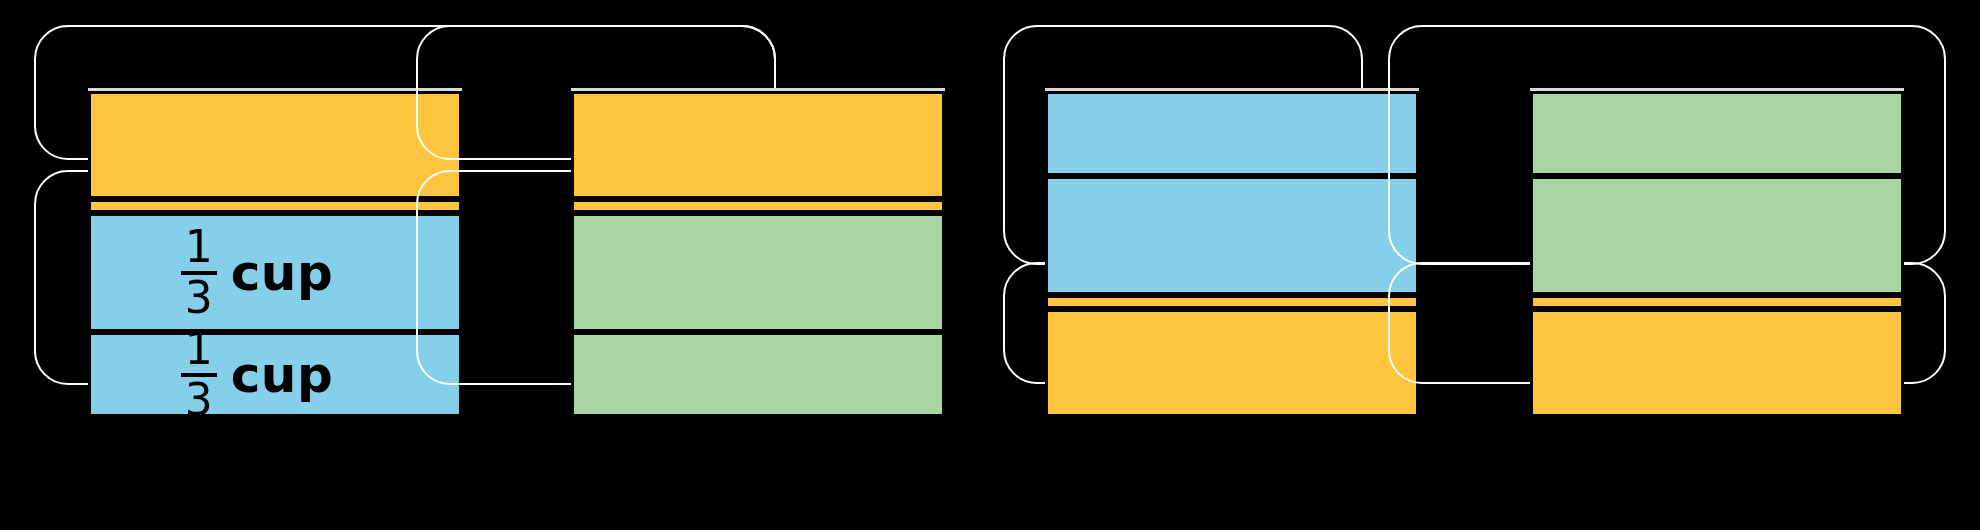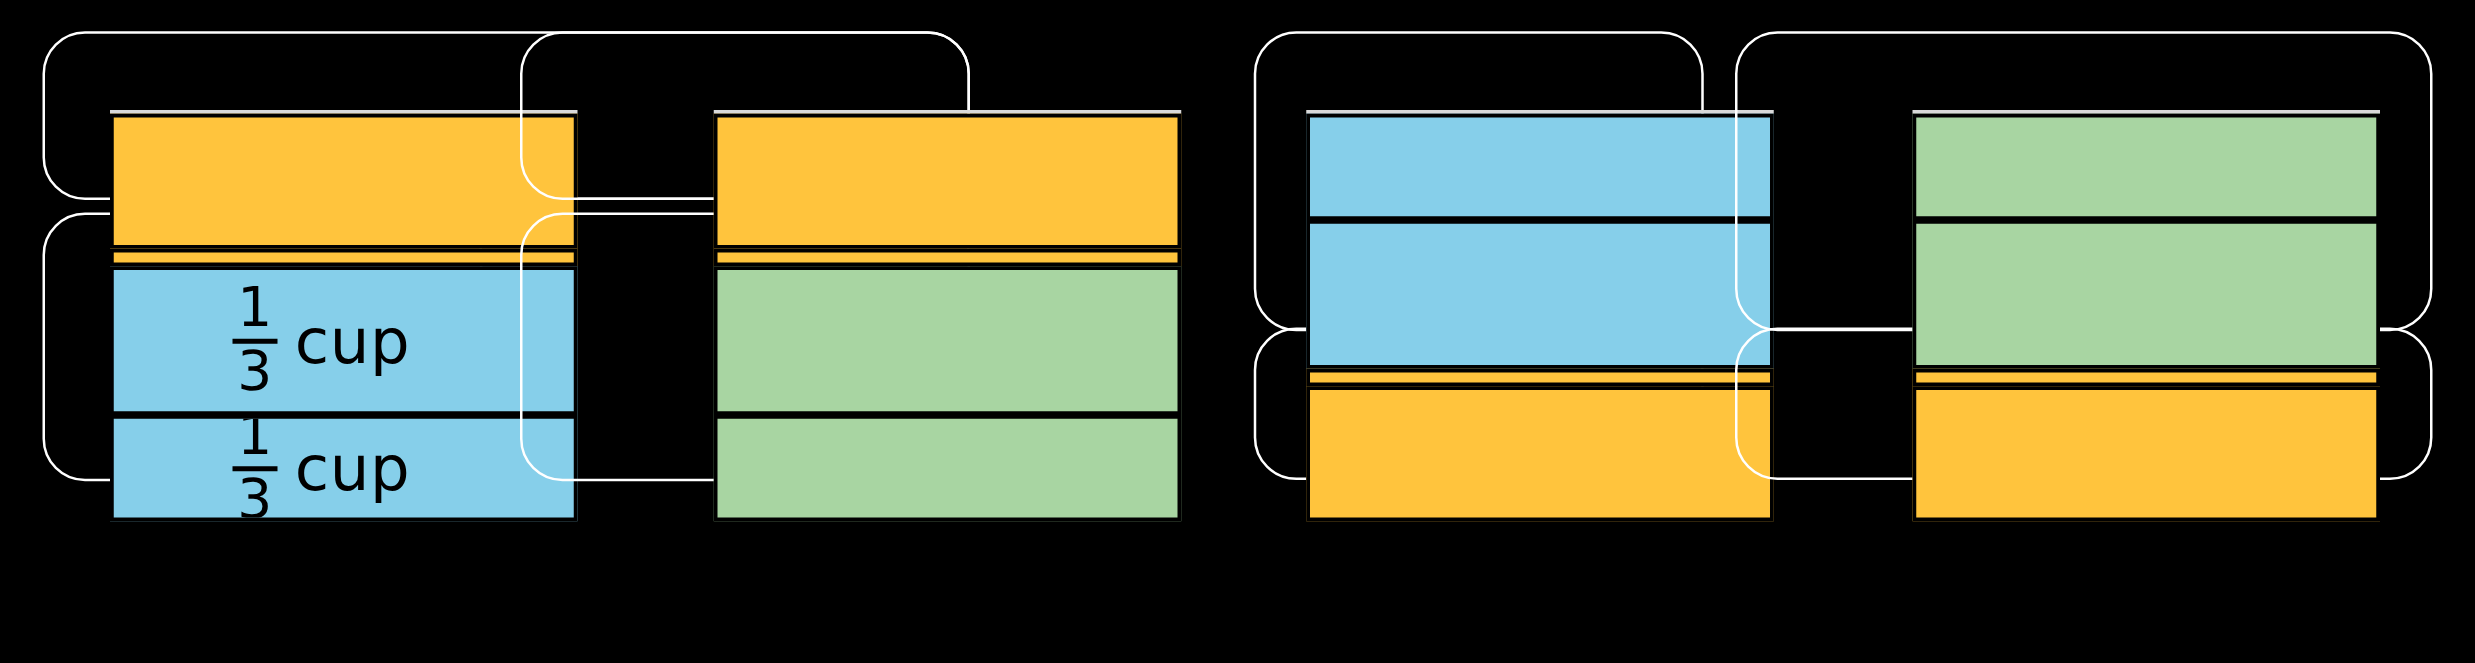--- a/index.html
+++ b/index.html
@@ -73,21 +73,21 @@
   .frac .bar-line {
     width: 100%;
     min-width: 30px;
     height: 4px;
     background: #000000;
     margin: 2px 0;
   }
   .frac .den { padding: 0 4px; }
   .unit {
     font-size: 50px;
-    font-weight: 400;
+    font-weight: 700;
     letter-spacing: 0.5px;
   }
 </style>
 </head>
 <body>
 
 <div id="stage" style="width: 1980px; height: 530px; background: rgb(0, 0, 0);">
     <div class="frame" style="left: 34px; top: 25px; width: 742px; height: 135px; border-color: rgb(255, 255, 255);"></div>
     <div class="frame" style="left: 34px; top: 170px; width: 352px; height: 215px; border-color: rgb(255, 255, 255);"></div>
     <div class="stack" style="left: 88px; top: 88px; width: 374px; border-top-color: rgb(217, 217, 217);">

